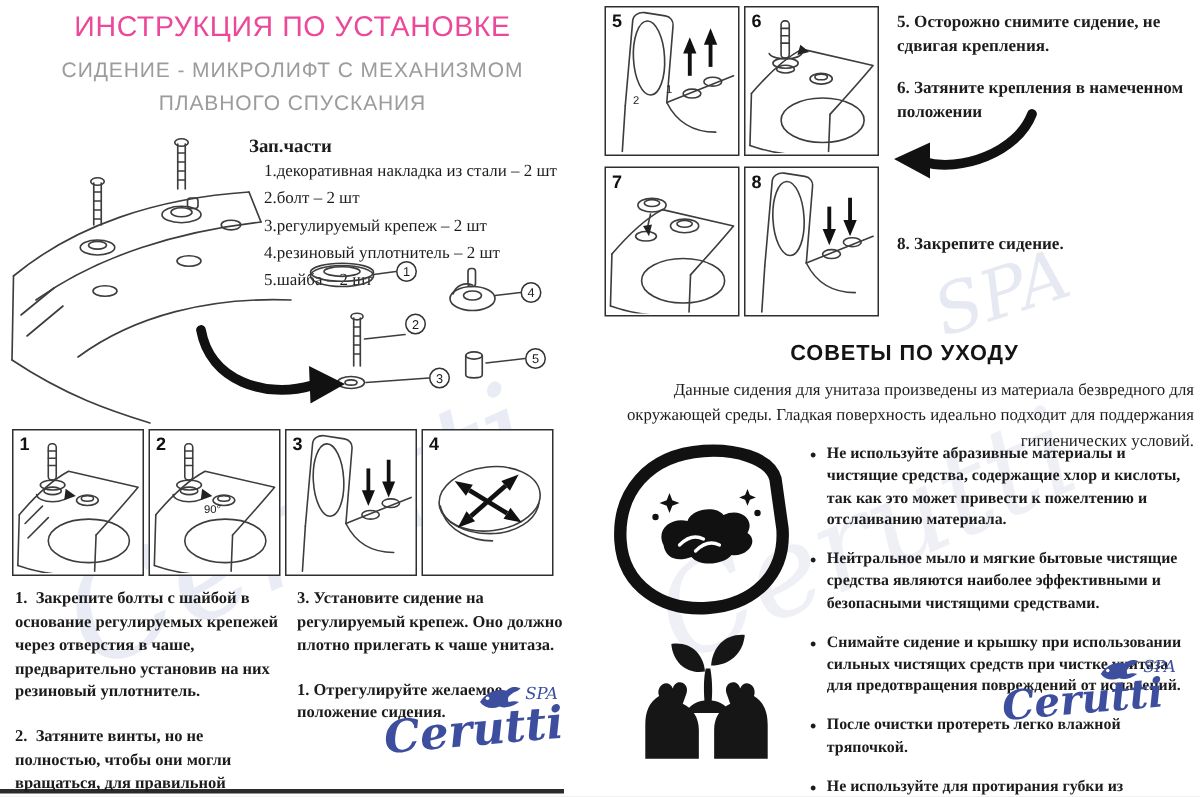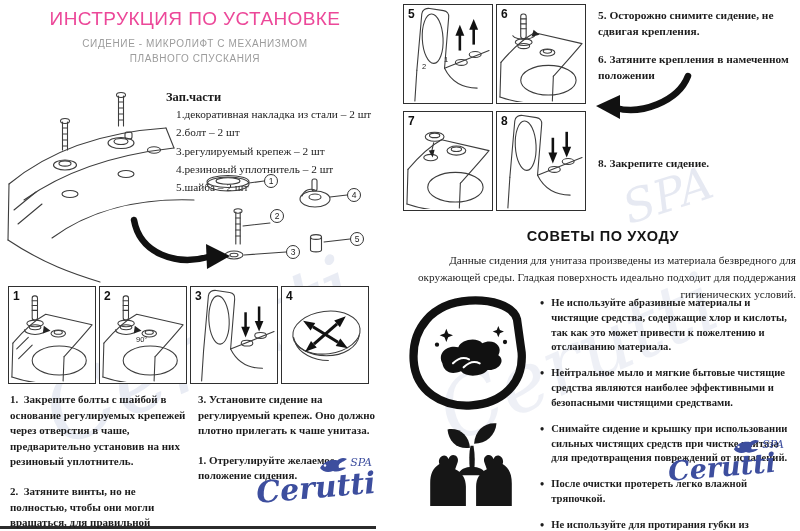--- a/index.html
+++ b/index.html
@@ -3,21 +3,21 @@
 <meta charset="utf-8">
 <style>
   html,body{margin:0;padding:0;background:#e8e8e8;}
   .page{position:relative;width:800px;height:531px;background:#ffffff;overflow:hidden;
         font-family:"Liberation Serif",serif;color:#1c1c1c;}
   .abs{position:absolute;}
 
   
   .title{font-family:"Liberation Sans",sans-serif;font-weight:normal;font-size:19px;
          letter-spacing:.4px;color:#ec4899;text-align:center;line-height:1.15;}
-  .subtitle{font-family:"Liberation Sans",sans-serif;font-size:10px;color:#9c9c9c;
+  .subtitle{font-family:"Liberation Sans",sans-serif;font-size:14px;color:#9c9c9c;
             letter-spacing:.6px;line-height:1.55;text-align:center;margin-top:6px;}
 
   
   .parts-head{font-weight:bold;font-size:12.5px;}
   .parts-item{font-size:11.3px;line-height:1.62;padding-left:10px;}
 
   
   svg.sketch{display:block;}
   .ln{stroke:#3d3d3d;fill:none;stroke-width:1.1;stroke-linecap:round;stroke-linejoin:round;}
 

